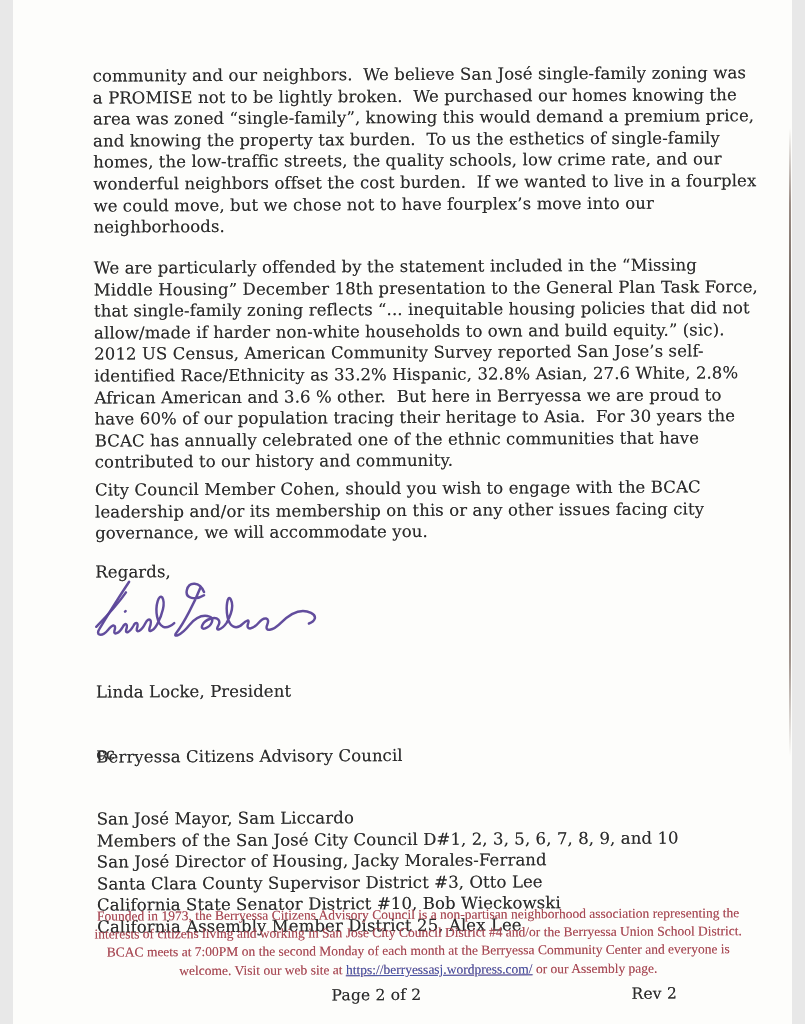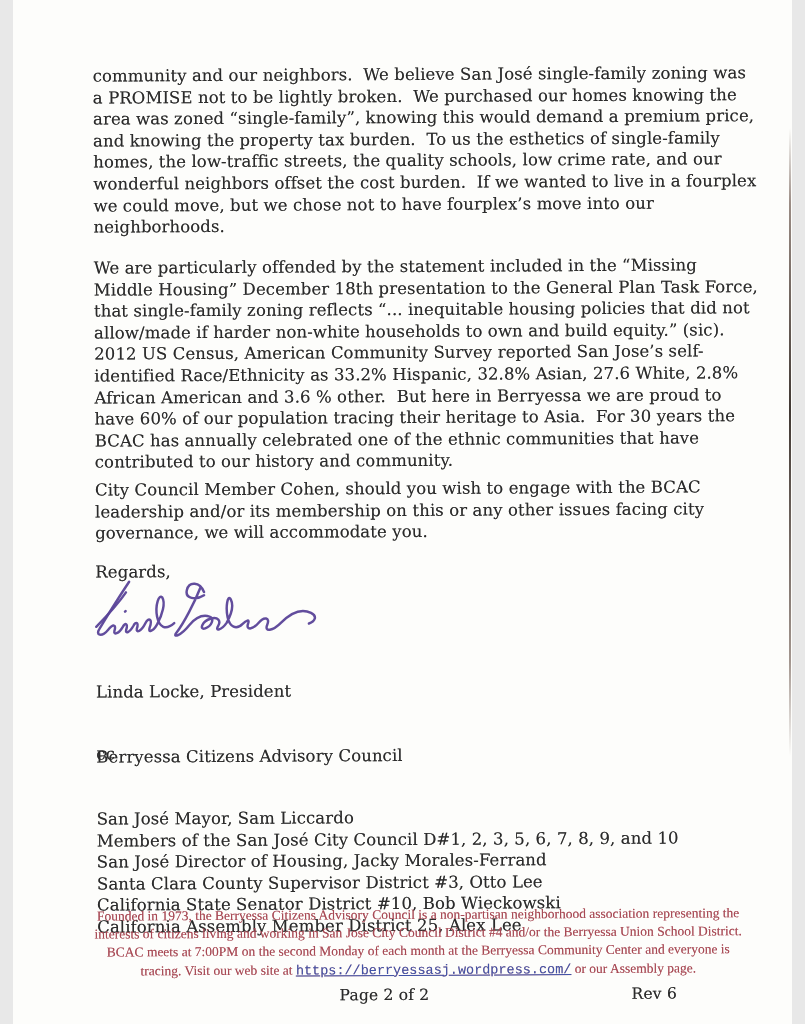--- a/index.html
+++ b/index.html
@@ -49,21 +49,20 @@
     font-size:13.5px;
     line-height:18.2px;
     color:#a84a55;
     text-shadow:0 0 0.3px rgba(168,74,85,.6);
   }
   .org-footer .lines{white-space:pre-line;}
   .footer-link{
     color:#4053a8;
     text-decoration:underline;
     cursor:pointer;
-    font-family:Liberation Mono, monospace;
   }
   .page-footer span{
     position:absolute;
     top:986px;
     font-size:15.5px;
     color:#2b2b2b;
     letter-spacing:0.2px;
     text-shadow:0 0 0.5px rgba(40,40,40,.6);
   }
   .scan-line{
@@ -130,24 +129,24 @@
 San José Director of Housing, Jacky Morales-Ferrand
 Santa Clara County Supervisor District #3, Otto Lee
 California State Senator District #10, Bob Wieckowski
 California Assembly Member District 25, Alex Lee</div>
     </div>
 
     <div class="org-footer">
       <div class="lines">Founded in 1973, the Berryessa Citizens Advisory Council is a non-partisan neighborhood association representing the
 interests of citizens living and working in San Jose City Council District #4 and/or the Berryessa Union School District.
 BCAC meets at 7:00PM on the second Monday of each month at the Berryessa Community Center and everyone is</div>
-      <div><span>tracing.  Visit our web site at </span><a class="footer-link">https://berryessasj.wordpress.com/</a><span> or our Assembly page.</span></div>
+      <div><span>welcome.  Visit our web site at </span><a class="footer-link">https://berryessasj.wordpress.com/</a><span> or our Assembly page.</span></div>
     </div>
 
     <div class="page-footer">
-      <span style="left:324px">Page 2 of 2</span>
-      <span style="left:616px">Rev 6</span>
+      <span style="left:316px">Page 2 of 2</span>
+      <span style="left:616px">Rev 2</span>
     </div>
 
   </div>
 
   <div class="scan-line"></div>
 </div>
 
 </body></html>

